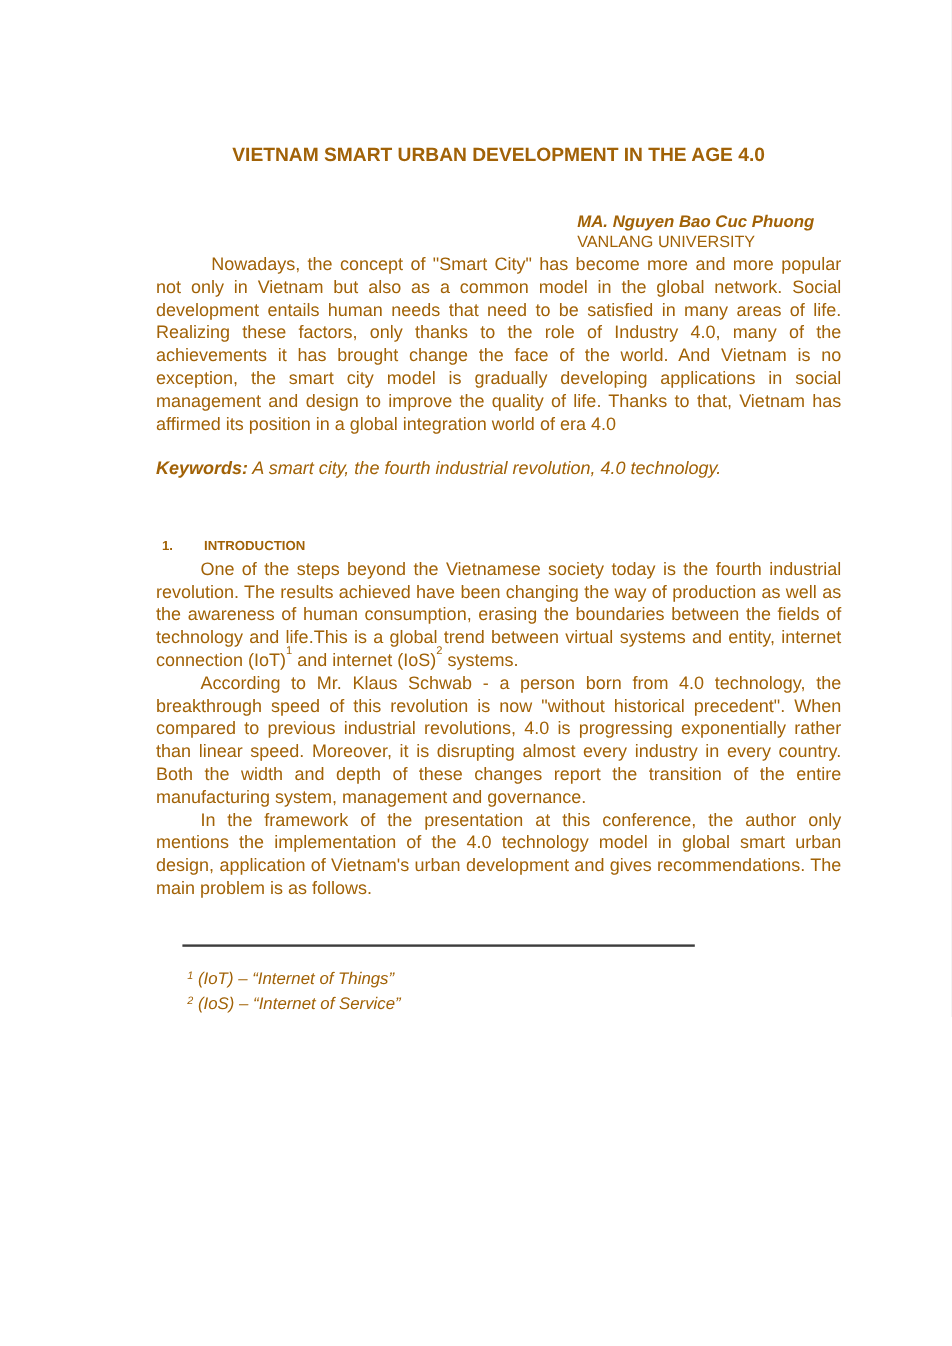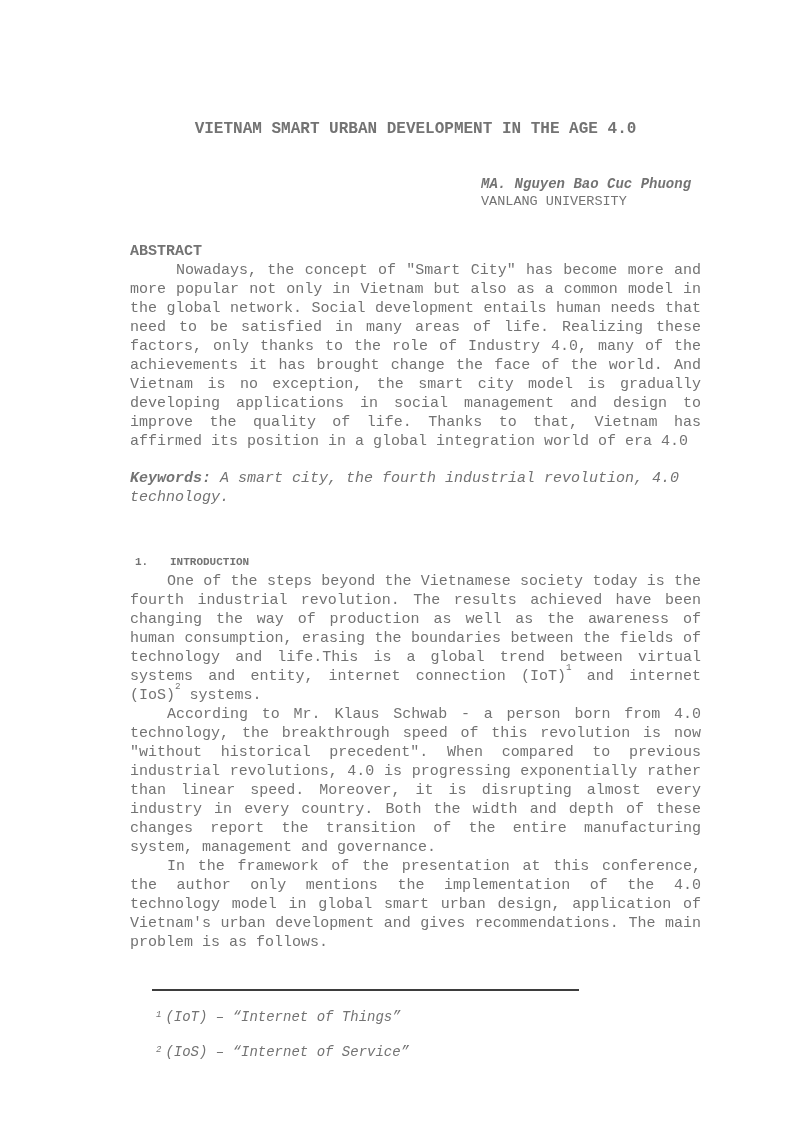--- a/index.html
+++ b/index.html
@@ -2,22 +2,22 @@
 <html><head>
 <meta charset="utf-8">
 <style>
   html, body { margin: 0; padding: 0; background: #e8e8e8; }
   .page {
     position: relative;
     width: 793px;
     height: 1122px;
     margin: 0 auto;
     background: #ffffff;
-    color: #737373;
-    font-family: Liberation Mono, monospace;
+    color: #a16207;
+    font-family: Liberation Sans, sans-serif;
     font-size: 15px;
     line-height: 19px;
     overflow: hidden;
   }
   .content { padding: 0 92px 0 130px; }
 
   .doc-title {
     margin: 0;
     padding-top: 120px;
     text-align: center;
@@ -82,21 +82,21 @@
     width: 427px;
     height: 0;
     border-top: 2px solid #3d3d3d;
   }
   .footnote {
     margin: 17px 0 0 26px;
     font-size: 14px;
     font-style: italic;
     line-height: 18px;
   }
-  .footnote + .footnote { margin-top: 15px; }
+  .footnote + .footnote { margin-top: 1px; }
   .fn-marker {
     font-size: 9px;
     position: relative;
     top: -0.5em;
     margin-right: 4px;
     font-style: italic;
   }
 </style>
 </head>
 <body>
@@ -104,21 +104,20 @@
 <div class="page">
   <div class="content">
 
     <p class="doc-title">VIETNAM SMART URBAN DEVELOPMENT IN THE AGE 4.0</p>
 
     <div class="author-block">
       <div class="author-name">MA. Nguyen Bao Cuc Phuong</div>
       <div class="author-affiliation">VANLANG UNIVERSITY</div>
     </div>
 
-    <p class="abstract-heading">ABSTRACT</p>
 
     <p class="body-par abstract-par">Nowadays, the concept of "Smart City" has become more and more popular not only in Vietnam but also as a common model in the global network. Social development entails human needs that need to be satisfied in many areas of life. Realizing these factors, only thanks to the role of Industry 4.0, many of the achievements it has brought change the face of the world. And Vietnam is no exception, the smart city model is gradually developing applications in social management and design to improve the quality of life. Thanks to that, Vietnam has affirmed its position in a global integration world of era 4.0</p>
 
     <p class="keywords-line"><span class="bi">Keywords:</span><span class="i"> A smart city, the fourth industrial revolution, 4.0 technology.</span></p>
 
     <p class="section-heading"><span class="h-num">1.</span><span>INTRODUCTION</span></p>
 
     <p class="body-par intro-p1"><span>One of the steps beyond the Vietnamese society today is the fourth industrial revolution. The results achieved have been changing the way of production as well as the awareness of human consumption, erasing the boundaries between the fields of technology and life.This is a global trend between virtual systems and entity, internet connection (IoT)</span><sup class="fn-ref">1</sup><span> and internet (IoS)</span><sup class="fn-ref">2</sup><span> systems.</span></p>
 
     <p class="body-par intro-p2">According to Mr. Klaus Schwab - a person born from 4.0 technology, the breakthrough speed of this revolution is now "without historical precedent". When compared to previous industrial revolutions, 4.0 is progressing exponentially rather than linear speed. Moreover, it is disrupting almost every industry in every country. Both the width and depth of these changes report the transition of the entire manufacturing system, management and governance.</p>

